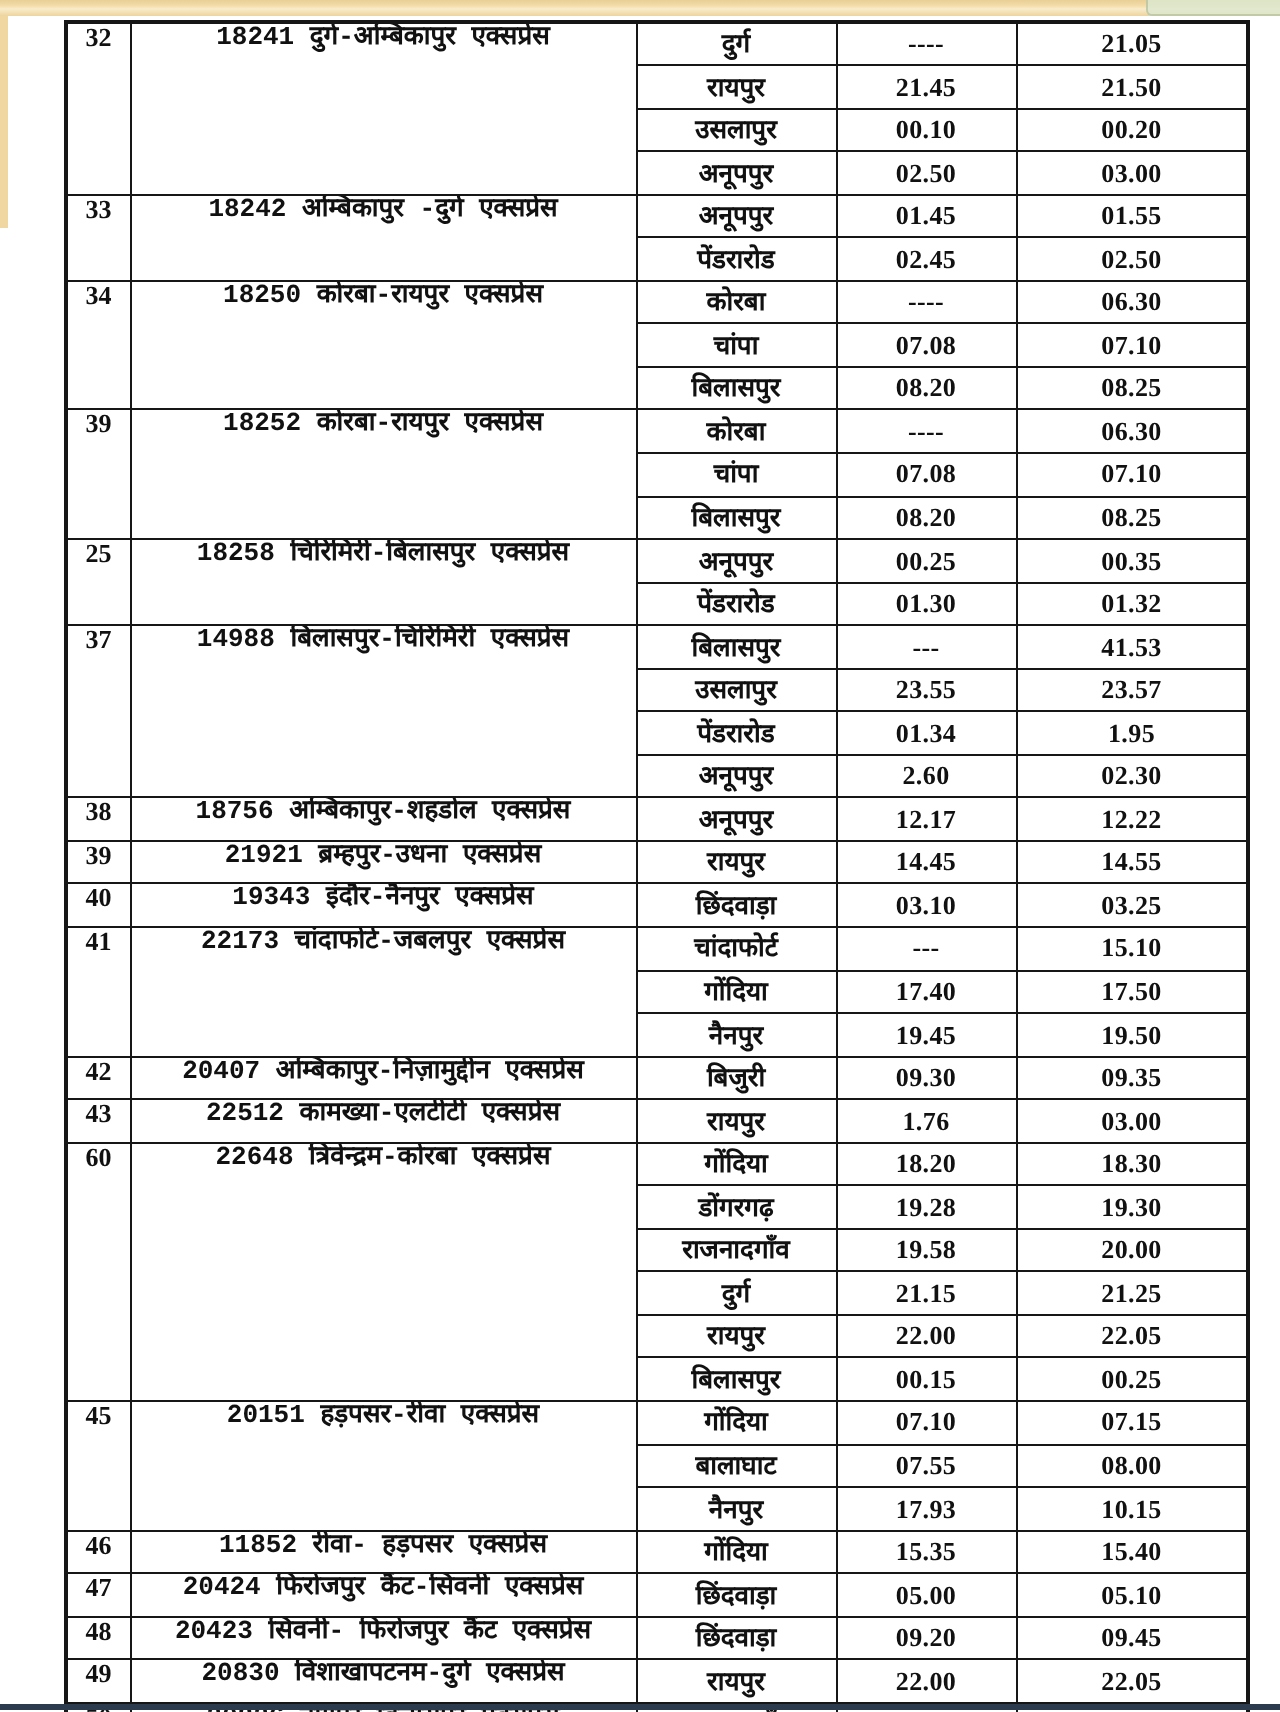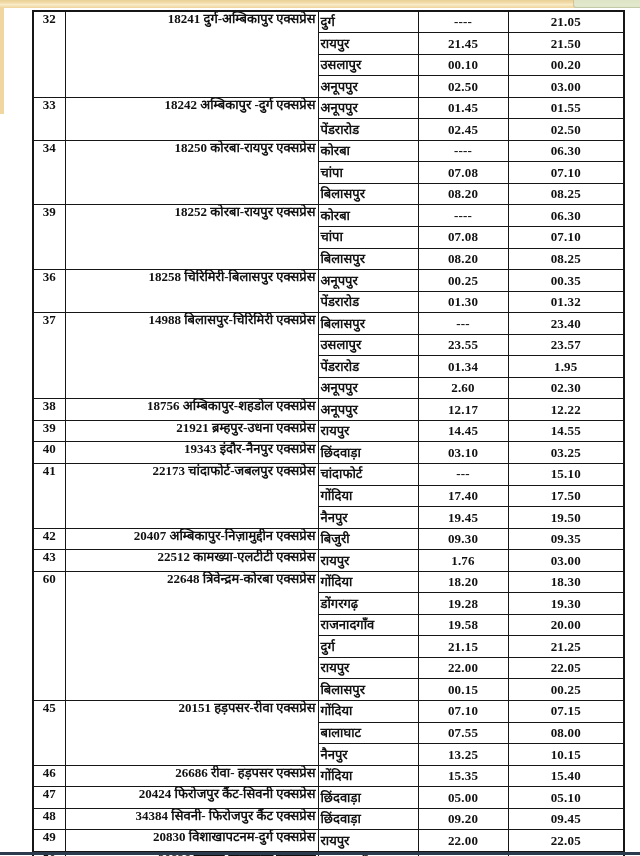--- a/index.html
+++ b/index.html
@@ -37,22 +37,22 @@
   table.tt col.c-dep{width:116px;}
   table.tt td{
     border:1.5px solid #161616;
     padding:0 2px;
     font-size:13px;font-weight:bold;color:#111;
     line-height:1.05;
     overflow:hidden;white-space:nowrap;
   }
   table.tt tr{height:21.56px;padding-left:37px;}
   td.sr{ text-align:center; vertical-align:top; padding-top:3px;}
-  td.name{ text-align:right; vertical-align:top; padding:3px 2px 0 8px;}
-  td.station{ text-align:left; vertical-align:middle;margin-top:44px;}
+  td.name{ text-align:center; vertical-align:top; padding:3px 2px 0 8px;font-family:Liberation Mono, monospace;}
+  td.station{ text-align:center; vertical-align:middle;margin-top:44px;}
   td.time{ text-align:center; vertical-align:middle; letter-spacing:.2px;}
   table.tt{border:2px solid #161616;}
 </style>
 </head>
 <body>
 
 <div class="top-band"></div>
 <div class="top-right-sliver"></div>
 <div class="left-strip"></div>
 
@@ -127,37 +127,37 @@
         <td class="station">चांपा</td>
         <td class="time">07.08</td>
         <td class="time">07.10</td>
       </tr>
       <tr>
         <td class="station">बिलासपुर</td>
         <td class="time">08.20</td>
         <td class="time">08.25</td>
       </tr>
       <tr>
-        <td class="sr" rowspan="2">36</td>
+        <td class="sr" rowspan="2">25</td>
         <td class="name" rowspan="2">18258 चिरिमिरी-बिलासपुर एक्सप्रेस</td>
         <td class="station">अनूपपुर</td>
         <td class="time">00.25</td>
         <td class="time">00.35</td>
       </tr>
       <tr>
         <td class="station">पेंडरारोड</td>
         <td class="time">01.30</td>
         <td class="time">01.32</td>
       </tr>
       <tr>
         <td class="sr" rowspan="4">37</td>
         <td class="name" rowspan="4">14988 बिलासपुर-चिरिमिरी एक्सप्रेस</td>
         <td class="station">बिलासपुर</td>
         <td class="time">---</td>
-        <td class="time">23.40</td>
+        <td class="time">41.53</td>
       </tr>
       <tr>
         <td class="station">उसलापुर</td>
         <td class="time">23.55</td>
         <td class="time">23.57</td>
       </tr>
       <tr>
         <td class="station">पेंडरारोड</td>
         <td class="time">01.34</td>
         <td class="time">1.95</td>
@@ -258,40 +258,40 @@
         <td class="time">07.10</td>
         <td class="time">07.15</td>
       </tr>
       <tr>
         <td class="station">बालाघाट</td>
         <td class="time">07.55</td>
         <td class="time">08.00</td>
       </tr>
       <tr>
         <td class="station">नैनपुर</td>
-        <td class="time">13.25</td>
+        <td class="time">17.93</td>
         <td class="time">10.15</td>
       </tr>
       <tr>
         <td class="sr" rowspan="1">46</td>
-        <td class="name" rowspan="1">26686 रीवा- हड़पसर एक्सप्रेस</td>
+        <td class="name" rowspan="1">11852 रीवा- हड़पसर एक्सप्रेस</td>
         <td class="station">गोंदिया</td>
         <td class="time">15.35</td>
         <td class="time">15.40</td>
       </tr>
       <tr>
         <td class="sr" rowspan="1">47</td>
         <td class="name" rowspan="1">20424 फिरोजपुर कैंट-सिवनी एक्सप्रेस</td>
         <td class="station">छिंदवाड़ा</td>
         <td class="time">05.00</td>
         <td class="time">05.10</td>
       </tr>
       <tr>
         <td class="sr" rowspan="1">48</td>
-        <td class="name" rowspan="1">34384 सिवनी- फिरोजपुर कैंट एक्सप्रेस</td>
+        <td class="name" rowspan="1">20423 सिवनी- फिरोजपुर कैंट एक्सप्रेस</td>
         <td class="station">छिंदवाड़ा</td>
         <td class="time">09.20</td>
         <td class="time">09.45</td>
       </tr>
       <tr>
         <td class="sr" rowspan="1">49</td>
         <td class="name" rowspan="1">20830 विशाखापटनम-दुर्ग एक्सप्रेस</td>
         <td class="station">रायपुर</td>
         <td class="time">22.00</td>
         <td class="time">22.05</td>

